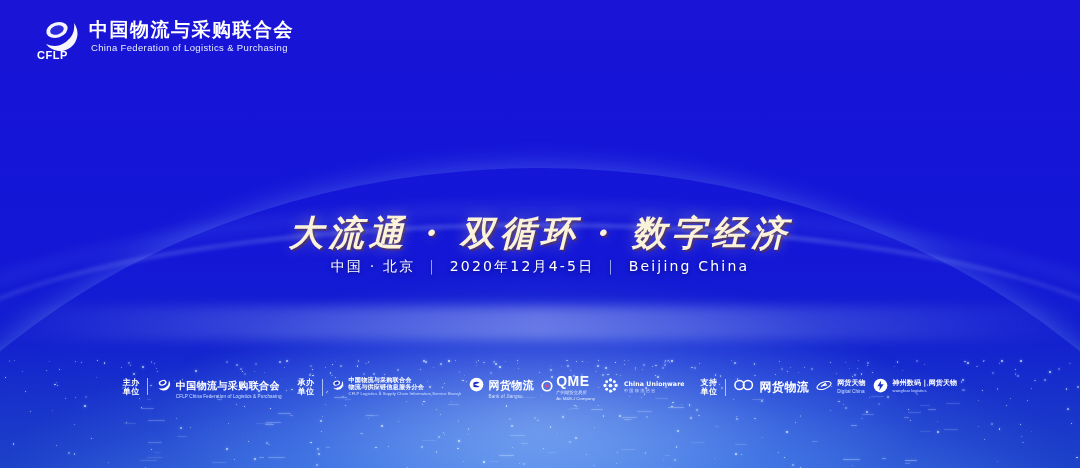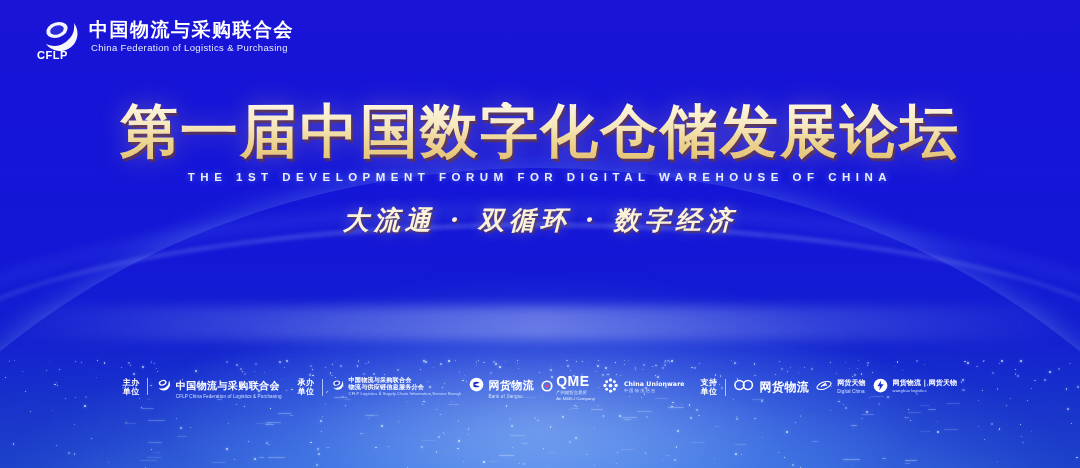--- a/index.html
+++ b/index.html
@@ -74,23 +74,23 @@
     filter:drop-shadow(2px 3px 0 rgba(120,60,10,.55)) drop-shadow(0 0 12px rgba(255,220,140,.28));
     white-space:nowrap;
   }
   .title-en{
     margin-top:11px;font-size:11.5px;letter-spacing:5.5px;color:#e9eeff;font-weight:600;
     white-space:nowrap;text-shadow:0 0 6px rgba(160,200,255,.5);
   }
 
   
   .slogan{
-    position:absolute;left:0;right:0;top:203px;text-align:center;
+    position:absolute;left:0;right:0;top:210px;text-align:center;
     font-family:"DejaVu Serif","Liberation Serif",serif;
-    font-size:26px;font-weight:700;font-style:italic;letter-spacing:5px;
+    font-size:35px;font-weight:700;font-style:italic;letter-spacing:5px;
     color:#fbf2da;white-space:nowrap;
     text-shadow:2px 2px 0 rgba(110,60,10,.45), 0 0 14px rgba(255,225,150,.35);
   }
 
   
   .dateline{
     position:absolute;left:0;right:0;top:258px;text-align:center;
     font-size:14px;letter-spacing:2.2px;color:#ffffff;white-space:nowrap;
     font-family:"DejaVu Sans","Liberation Sans",sans-serif;
     text-shadow:0 1px 4px rgba(0,0,30,.5);
@@ -593,27 +593,30 @@
         <ellipse cx="21" cy="16" rx="7" ry="4.4" transform="rotate(-18 21 16)" fill="#1515d8" opacity=".9"></ellipse>
       </svg>
       <span class="cflp-abbr">CFLP</span>
     </div>
     <div class="cflp-txt">
       <div class="cflp-cn">中国物流与采购联合会</div>
       <div class="cflp-en">China Federation of Logistics &amp; Purchasing</div>
     </div>
   </div>
 
-  <div class="title-wrap">
-    <div class="title">第一届中国数字化仓储发展论坛</div>
-    <div class="title-en">THE 1ST DEVELOPMENT FORUM FOR DIGITAL WAREHOUSE OF CHINA</div>
+
+  <div class="slogan">大流通 · 双循环 · 数字经济</div>
+
+  <div class="dateline">
+    <span>中国 · 北京</span>
+    <span class="sep">|</span>
+    <span>2020年12月4-5日</span>
+    <span class="sep">|</span>
+    <span>Beijing China</span>
   </div>
-
-  <div class="slogan">大流通 · 双循环 · 数字经济</div>
-
 
   <div class="sponsors">
 
     <div class="grp">
       <div class="tag">
         <div>主办</div>
         <div>单位</div>
       </div>
       <div class="bar"></div>
       <div class="lg">
@@ -736,20 +739,20 @@
       </div>
 
       <div class="lg">
         <span class="lg-mark">
           <svg width="15" height="15" viewBox="0 0 24 24">
             <circle cx="12" cy="12" r="11" fill="#fff"></circle>
             <path d="M13 4 L7 13 H11 L10 20 L17 10 H12.5 Z" fill="#1a2fc8"></path>
           </svg>
         </span>
         <span class="lg-txt">
-          <span class="lg-cn sm" style="display:block;font-size:7px">网货物流 | 网货天物</span>
+          <span class="lg-cn sm" style="display:block;font-size:7px">神州数码 | 网货天物</span>
           <span class="lg-en tiny" style="display:block">wanghuo logistics</span>
         </span>
       </div>
     </div>
 
   </div>
 </div>
 
 </body></html>

